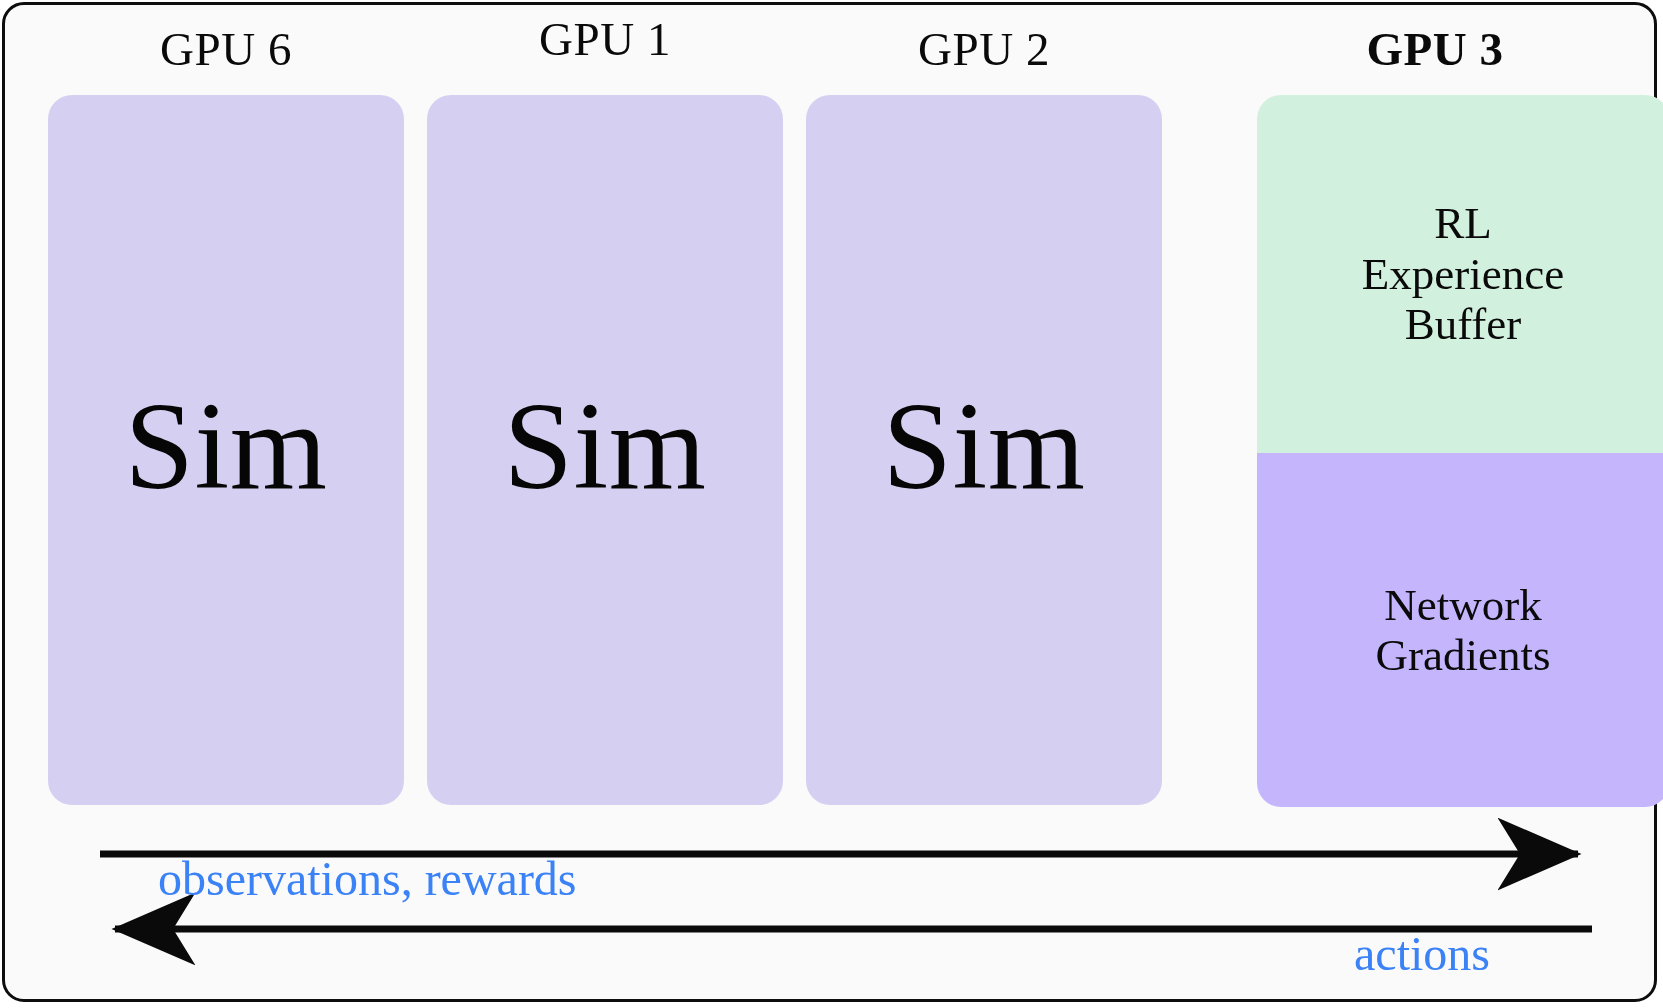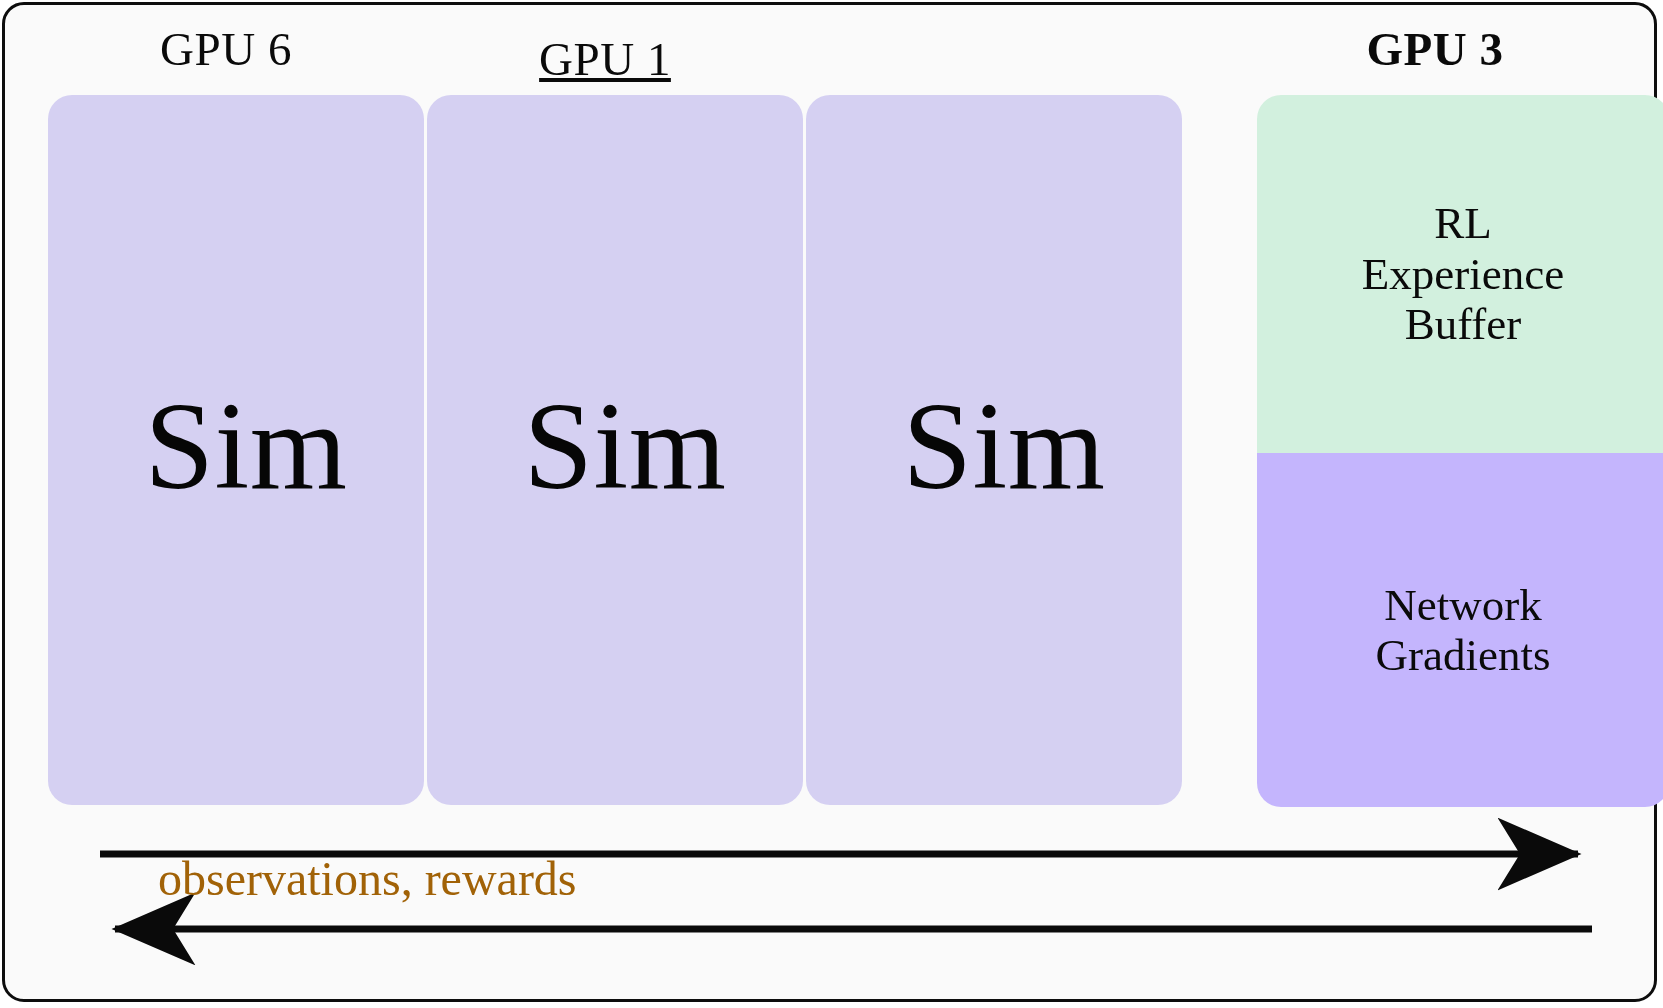--- a/index.html
+++ b/index.html
@@ -39,21 +39,20 @@
   }
   .col-box {
     position: absolute;
     border-radius: 24px;
   }
   .sim-box {
     background: #d5d0f2;
     display: flex;
     align-items: center;
     justify-content: center;
-    padding-left: 20px;
   }
   .sim-text {
     font-size: 125px;
     line-height: 1;
     color: #060606;
     letter-spacing: 0.5px;
     margin-top: -8px;
   }
   .stack-box {
     position: absolute;
@@ -85,32 +84,33 @@
     left: 0;
     top: 0;
     width: 1663px;
     height: 1008px;
     pointer-events: none;
   }
   .flow-label {
     position: absolute;
     font-size: 48px;
     line-height: 1;
-    color: #a16207;
+    color: #3b82f6;
     white-space: nowrap;
   }
 </style>
 </head>
 <body>
 
 <div id="canvas">
   <div class="frame"></div>
 
   <div class="gpu-label" style="left:48px; top:26px; width:356px;">GPU 6</div>
-  <div class="gpu-label" style="left:427px; top:36px; width:356px;text-decoration:underline;">GPU 1</div>
+  <div class="gpu-label" style="left:427px; top:16px; width:356px;">GPU 1</div>
+  <div class="gpu-label" style="left:806px; top:26px; width:356px;">GPU 2</div>
   <div class="gpu-label" style="left:1257px; top:26px; width:356px;font-weight:bold;">GPU 3</div>
 
   <div class="col-box sim-box" style="left:48px; top:95px; width:356px; height:710px;">
     <span class="sim-text">Sim</span>
   </div>
 
   <div class="col-box sim-box" style="left:427px; top:95px; width:356px; height:710px;">
     <span class="sim-text">Sim</span>
   </div>
 
@@ -134,13 +134,14 @@
       </marker>
       <marker id="head-left" markerWidth="13" markerHeight="13" refX="11.5" refY="5.2" orient="auto" markerUnits="strokeWidth">
         <path d="M0,0 L12,5.2 L0,10.4 L3.2,5.2 Z" fill="#0a0a0a"></path>
       </marker>
     </defs>
     <line x1="100" y1="854" x2="1578" y2="854" stroke="#0a0a0a" stroke-width="7" marker-end="url(#head-right)"></line>
     <line x1="1592" y1="929" x2="115" y2="929" stroke="#0a0a0a" stroke-width="7" marker-end="url(#head-left)"></line>
   </svg>
 
   <div class="flow-label" style="left:158px; top:855px;">observations, rewards</div>
+  <div class="flow-label" style="left:0; top:930px; width:1490px; text-align:right;">actions</div>
 </div>
 
 </body></html>

